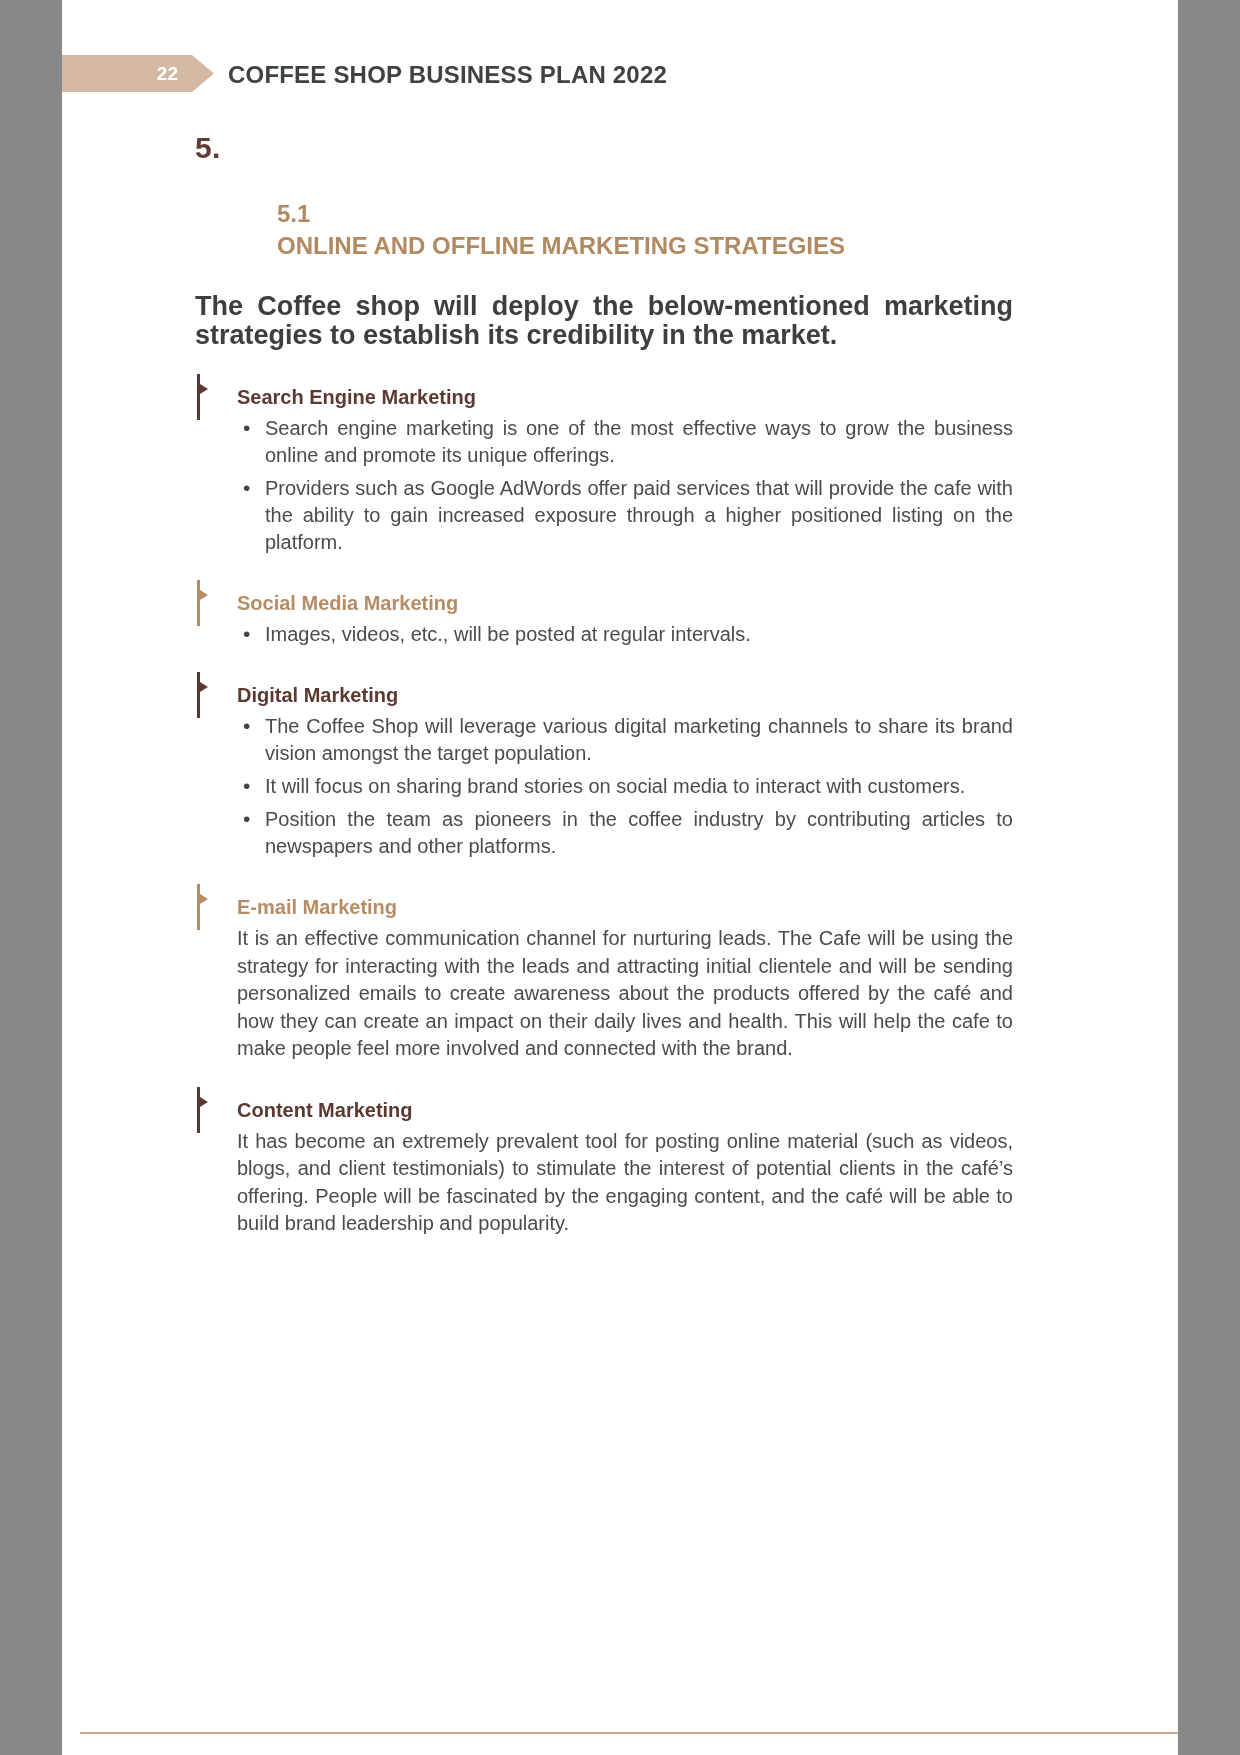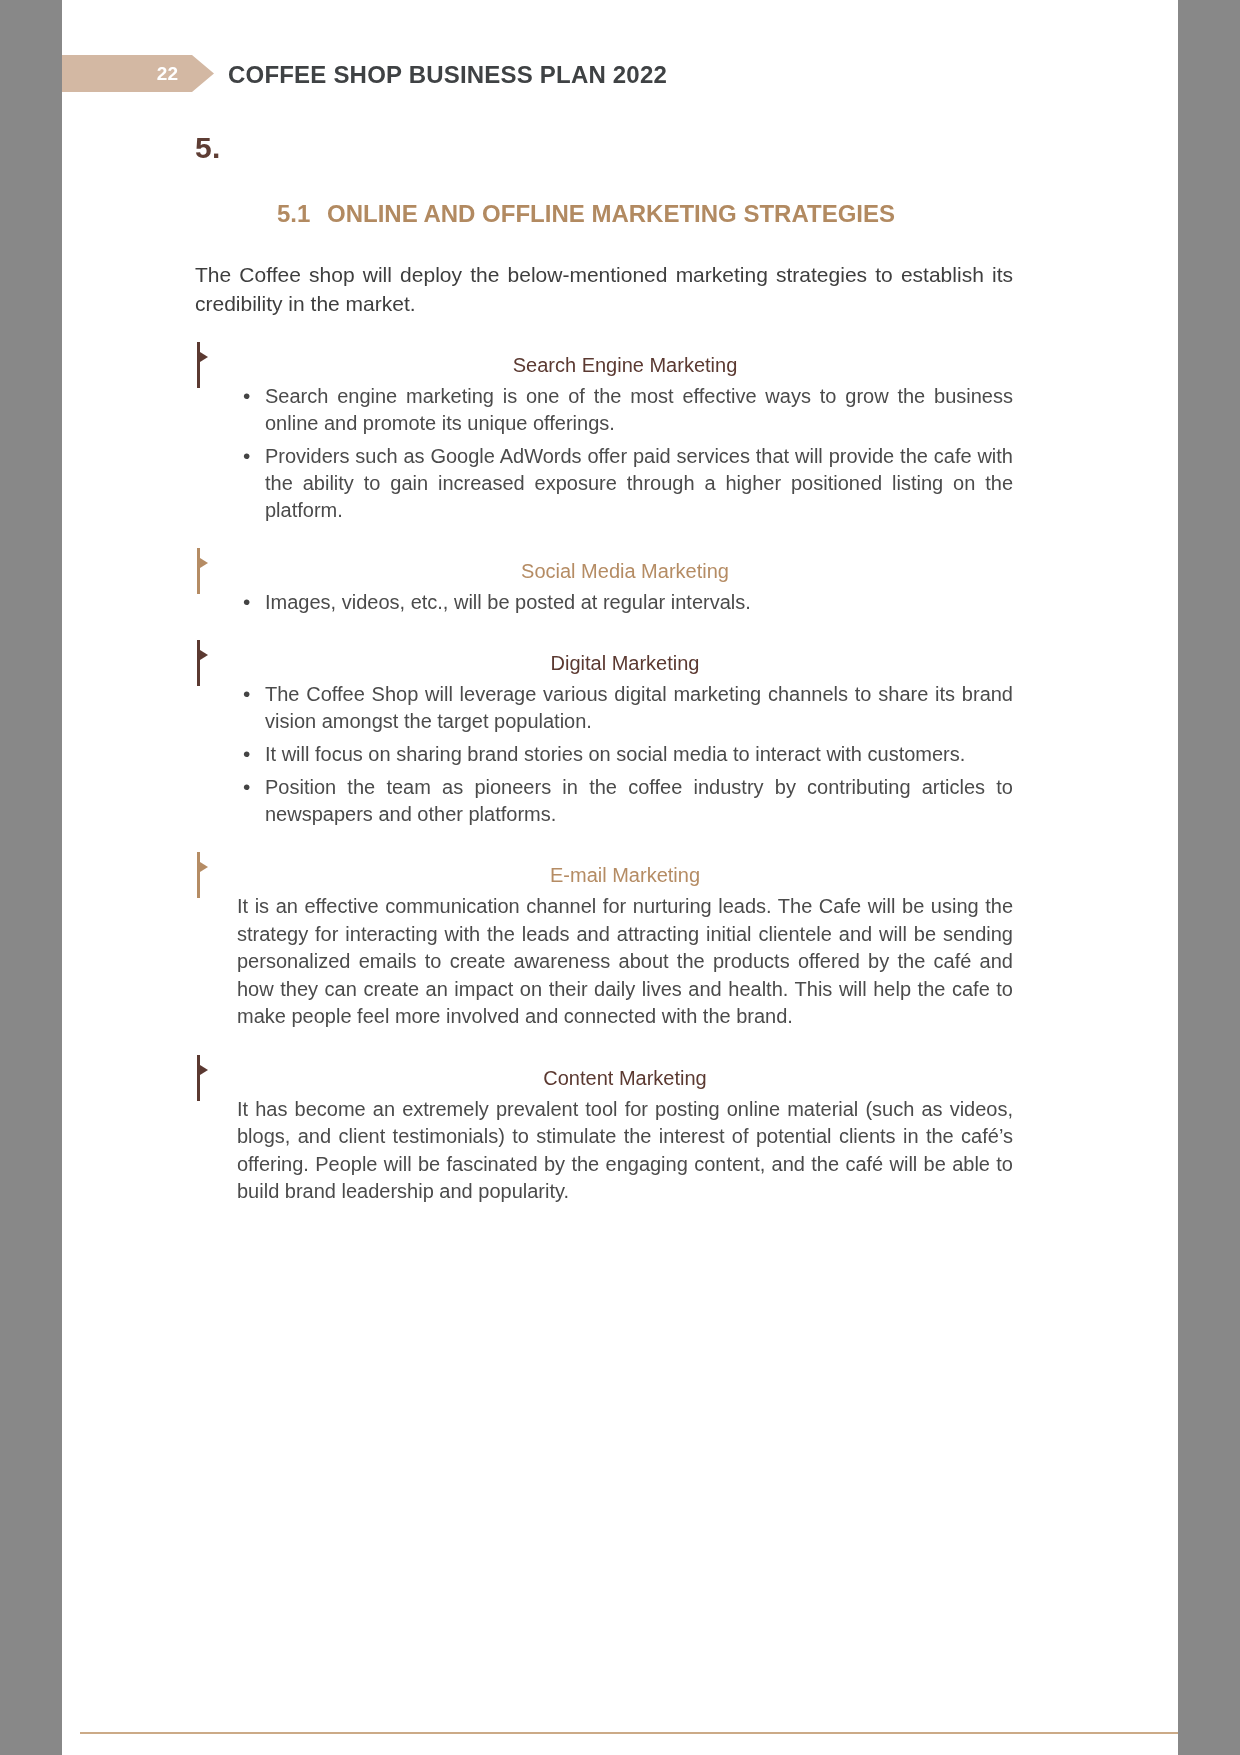--- a/index.html
+++ b/index.html
@@ -35,32 +35,32 @@
     color:#4b4b4b;
   }
   h1{
     margin:0;display:flex;
     font-size:30px;line-height:40px;color:#5e3d34;font-weight:bold;
     letter-spacing:0.2px;
   }
   h1 .num{width:67px;flex:none;}
   h2{
     margin:30px 0 0 82px;display:flex;
-    font-size:24px;line-height:32px;color:#b28a61;font-weight:bold;
+    font-size:24px;line-height:32px;color:#b28a61;font-weight:bold;flex-direction:column;
   }
   h2 .num{width:50px;flex:none;}
   .intro{
     margin:30px 0 0 0;
-    font-size:21px;line-height:29px;font-weight:normal;color:#3e3e3e;
+    font-size:27px;line-height:29px;font-weight:bold;color:#3e3e3e;
     text-align:justify;
   }
   section{margin-top:33px;position:relative;}
   .sec-head{position:relative;padding-left:42px;}
   .sec-head h3{
-    margin:0;font-size:20px;line-height:28px;font-weight:normal;text-align:center;
+    margin:0;font-size:20px;line-height:28px;font-weight:bold;
   }
   section.dark .sec-head h3{color:#5b3931;}
   section.tan  .sec-head h3{color:#b58c64;}
   .marker{
     position:absolute;left:2px;top:-9px;width:12px;height:46px;
   }
   .marker::before{
     content:"";position:absolute;left:0;top:0;width:3px;height:100%;
   }
   .marker::after{

